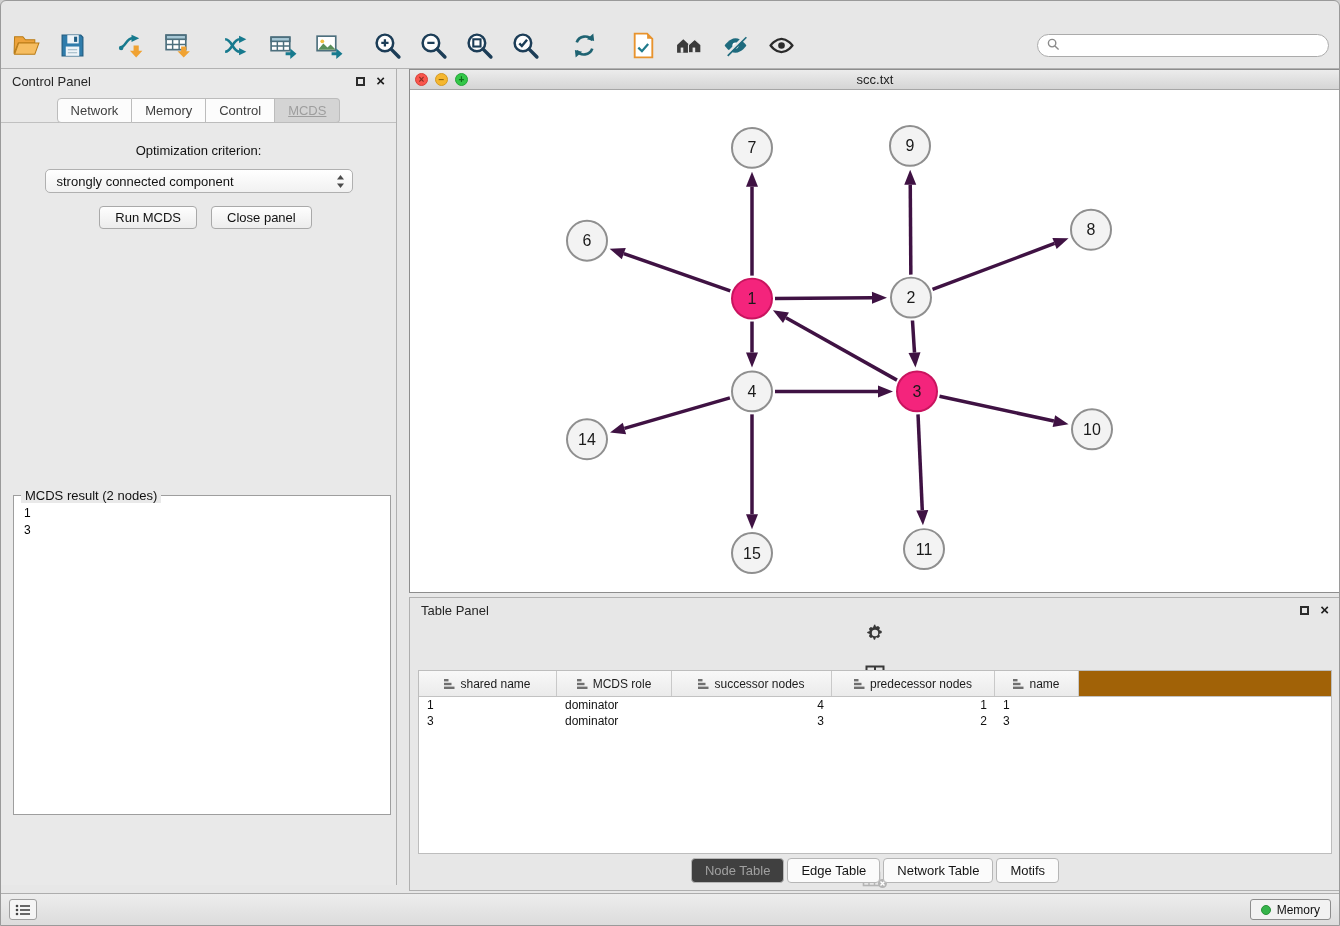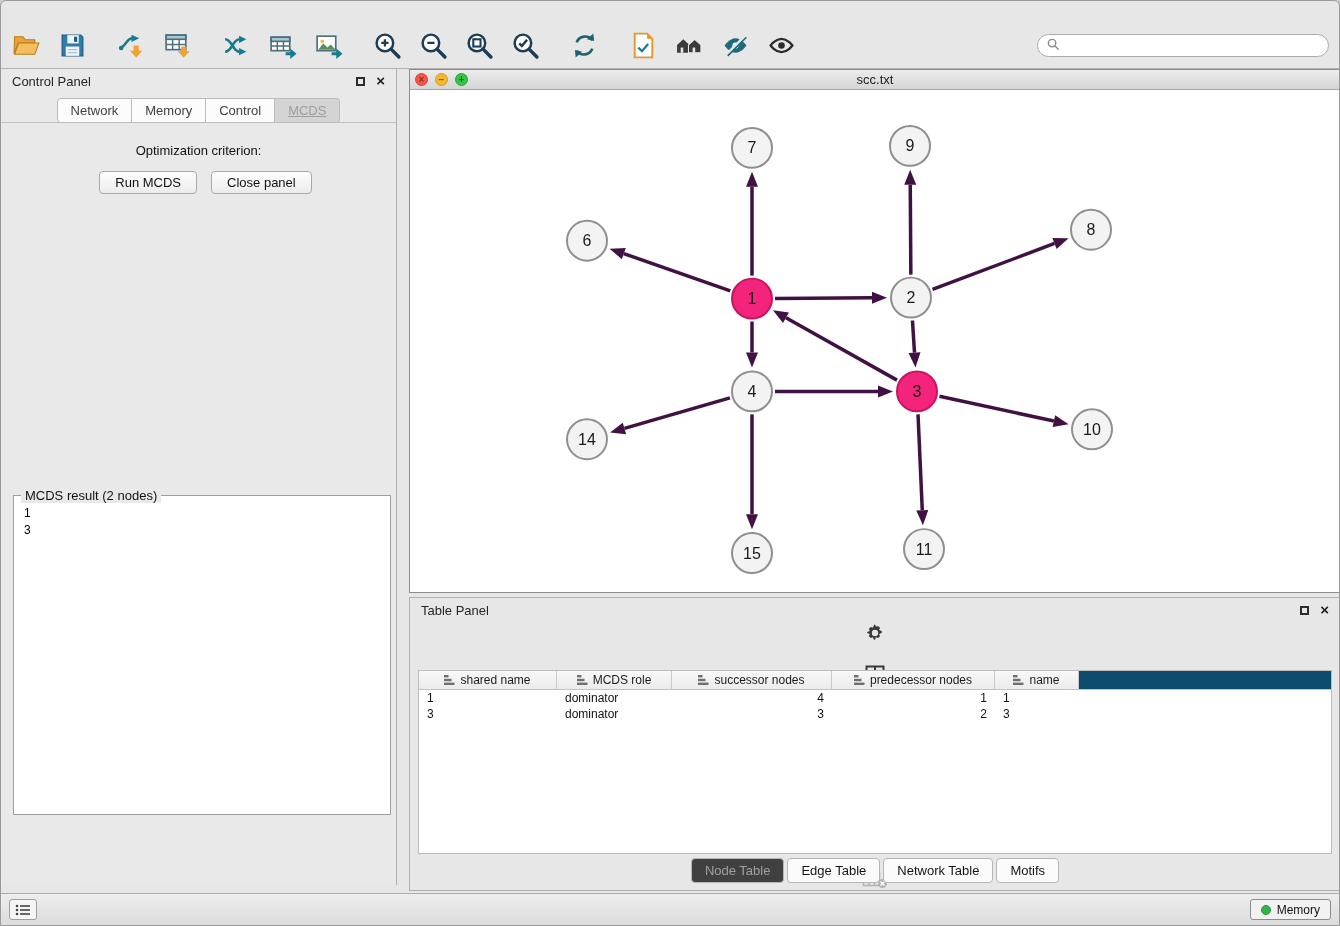--- a/index.html
+++ b/index.html
@@ -63,21 +63,21 @@
   .canvas svg { width:100%; height:100%; display:block; }
 
   
   .table-panel { position:absolute; left:408px; top:596px; width:932px; height:294px;
                  background:#e7e7e7; border:1px solid #b0b0b0; }
   .tp-toolbar { height:44px; display:flex; align-items:center; gap:19px; padding:0 18px;flex-direction:column; }
   .tp-btn { display:flex; align-items:center; justify-content:center; }
   .fx { font-family:"DejaVu Serif", serif; font-style:italic; font-size:18px; color:#b3b3b3; }
   .tp-table { position:absolute; left:8px; right:8px; top:72px; bottom:36px; background:#fff;
               border:1px solid #bdbdbd; overflow:hidden; }
-  .t-header { display:flex; height:19px; border-bottom:1px solid #c2c2c2; background:#0c4a6e; }
+  .t-header { display:flex; height:26px; border-bottom:1px solid #c2c2c2; background:#a16207; }
   .t-col { display:flex; align-items:center; justify-content:center; gap:5px; font-size:12px; color:#1c1c1c;
            background:linear-gradient(#f8f8f8,#ebebeb); border-right:1px solid #c9c9c9; }
   .t-row { display:flex; height:16px; font-size:12px; color:#111; background:#fff; }
   .t-cell { padding:0 8px; display:flex; align-items:center; overflow:hidden; white-space:nowrap; }
   .tp-tabs { position:absolute; bottom:7px; left:0; right:0; display:flex; justify-content:center; gap:3px; }
   .tp-tab { padding:4px 13px; font-size:13px; background:#fbfbfb; border:1px solid #b6b6b6;
             border-radius:4px; color:#141414; }
   .tp-tab.active { background:#404040; color:#a0a0a0; }
 
   
@@ -257,20 +257,29 @@
         <span class="close-glyph">×</span>
       </span>
     </div>
     <div class="cp-tabwrap" id="cp-tabs">
         <div class="cp-tab">Network</div>
         <div class="cp-tab">Memory</div>
         <div class="cp-tab">Control</div>
         <div class="cp-tab active">MCDS</div>
       </div>
     <div class="opt-label">Optimization criterion:</div>
+    <div class="dropdown">
+      <span>strongly connected component</span>
+      <span class="stepper">
+        <svg width="9" height="15" viewBox="0 0 9 15">
+            <path d="M4.5 1 L8 5.5 H1 Z" fill="#4a4a4a"></path>
+            <path d="M4.5 14 L1 9.5 H8 Z" fill="#4a4a4a"></path>
+          </svg>
+      </span>
+    </div>
     <div class="btn-row">
       <button>Run MCDS</button>
       <button>Close panel</button>
     </div>
     <div class="result-box">
       <span class="result-legend">MCDS result (2 nodes)</span>
       <div class="result-list" id="result-list">
           <div>1</div>
           <div>3</div>
         </div>

